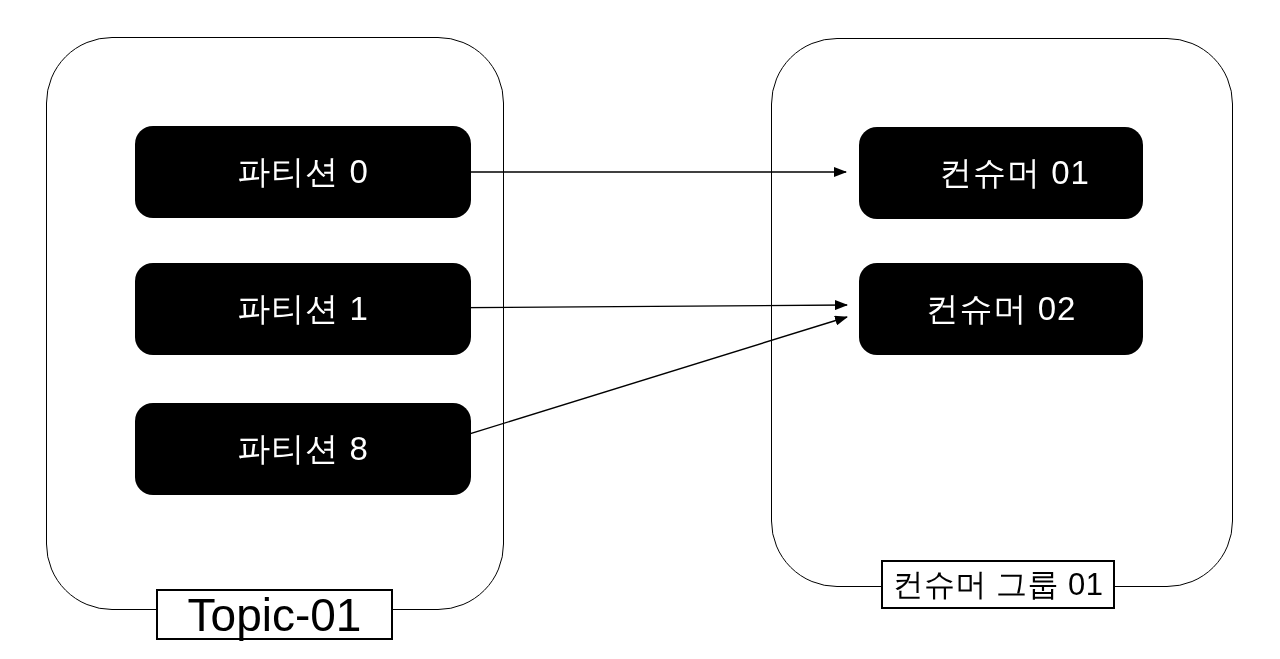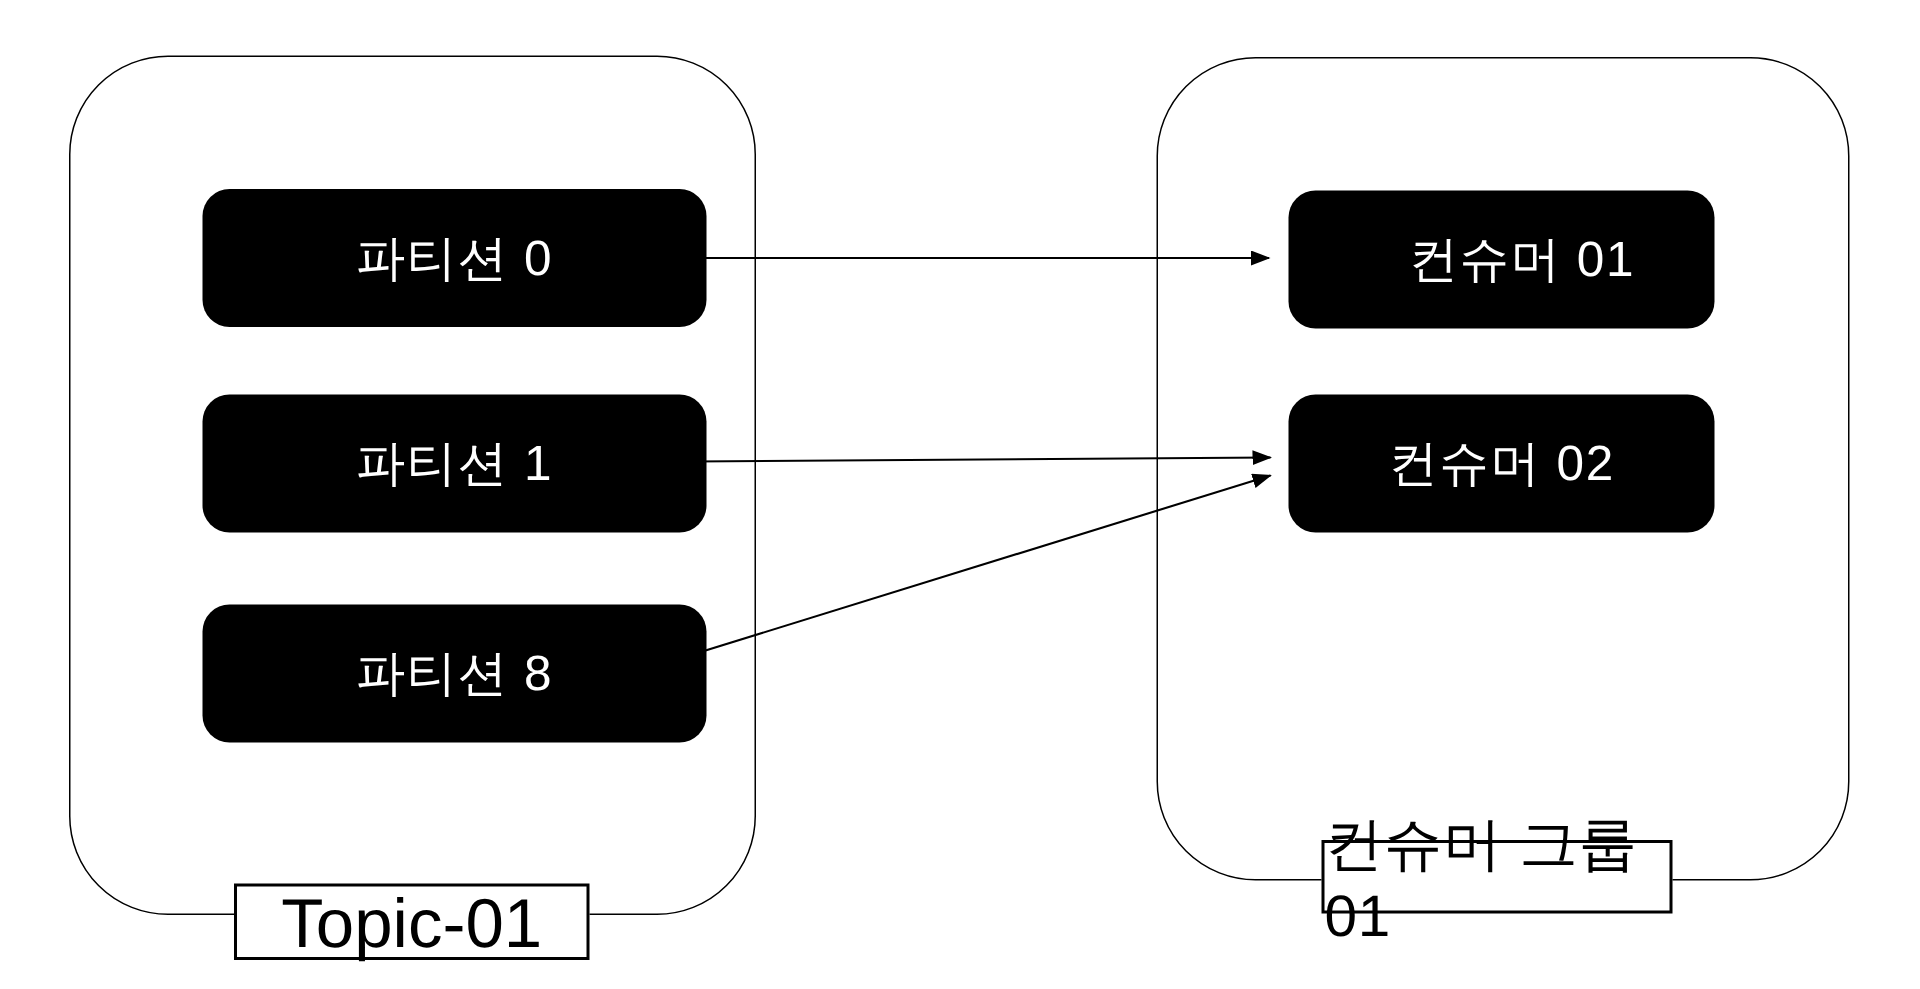--- a/index.html
+++ b/index.html
@@ -78,21 +78,21 @@
     top: 589px;
     width: 237px;
     height: 51px;
     font-size: 46px;
   }
   .group-label {
     left: 881px;
     top: 560px;
     width: 234px;
     height: 49px;
-    font-size: 39px;
+    font-size: 31px;
     letter-spacing: 0.5px;
   }
   .arrows {
     position: absolute;
     left: 0;
     top: 0;
     width: 1280px;
     height: 659px;
     z-index: 4;
     pointer-events: none;

